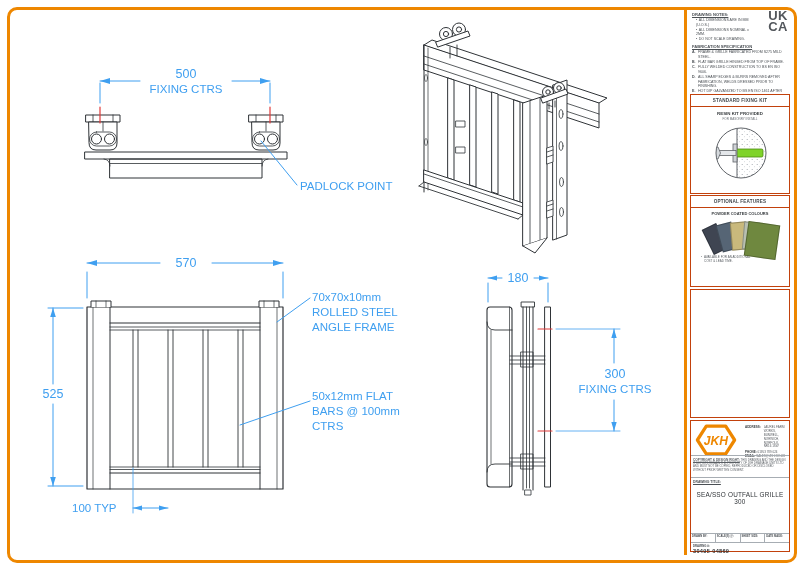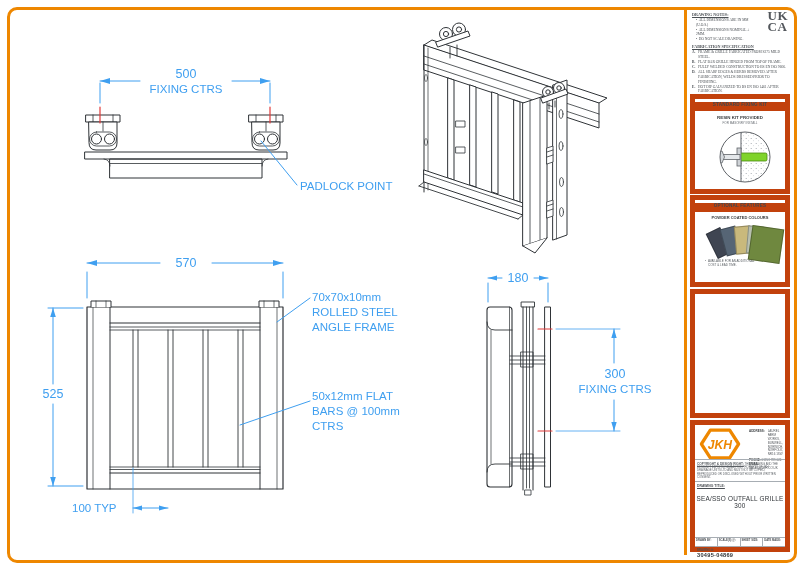--- a/index.html
+++ b/index.html
@@ -2,24 +2,24 @@
 <html><head>
 <meta charset="utf-8">
 <style>
   html,body{margin:0;padding:0;background:#ffffff;}
   body{width:800px;height:566px;font-family:"Liberation Sans",sans-serif;position:relative;overflow:hidden;}
   .sheet{position:absolute;inset:0;background:#fff;}
   .sheet-border{position:absolute;left:7px;top:7px;width:784px;height:550px;border:3px solid #ee8700;border-radius:10px;pointer-events:none;}
   .panel-divider{position:absolute;left:684px;top:9px;width:0;height:546px;border-left:3px solid #ee8700;}
   svg text{font-family:"Liberation Sans",sans-serif;}
   .panel{position:absolute;left:689px;top:9px;width:102px;height:546px;font-family:"Liberation Sans",sans-serif;color:#3c4043;}
-  .psec{position:absolute;left:1px;right:1px;border:5px solid #c2410c;background:#fff;box-sizing:border-box;}
+  .psec{position:absolute;left:1px;right:1px;border:1px solid #c2410c;background:#fff;box-sizing:border-box;}
   .noborder{border:none;}
   .phead{font-size:4.6px;font-weight:bold;text-align:center;letter-spacing:.2px;padding-top:3px;color:#43484d;}
-  .notes{font-size:3.6px;line-height:1.3;color:#4a4f54;font-family:Liberation Serif, serif;}
+  .notes{font-size:3.6px;line-height:1.3;color:#4a4f54;}
   .notes .nh{font-size:4.1px;font-weight:bold;text-decoration:underline;margin:2px 0 1px 2px;}
   .notes ul{margin:0 0 2px 6px;padding:0;list-style:none;width:58px;}
   .notes ul li::before{content:"•";margin-right:1.5px;}
   .spec-row{display:flex;margin:0 2px 0.5px 2px;}
   .spec-row .sid{width:6px;flex:none;font-weight:bold;}
   .ukca{position:absolute;right:2px;top:1px;font-weight:800;font-size:13px;line-height:.82;color:#53575c;letter-spacing:.5px;}
   .kit-title{font-size:4.4px;font-weight:bold;text-align:center;margin-top:4px;}
   .kit-sub{font-size:3px;text-align:center;color:#6b7076;margin-top:1px;}
   .opt-sub{font-size:4px;font-weight:bold;text-align:center;margin-top:3px;}
   .swatch-area{position:relative;height:38px;margin-top:2px;}

